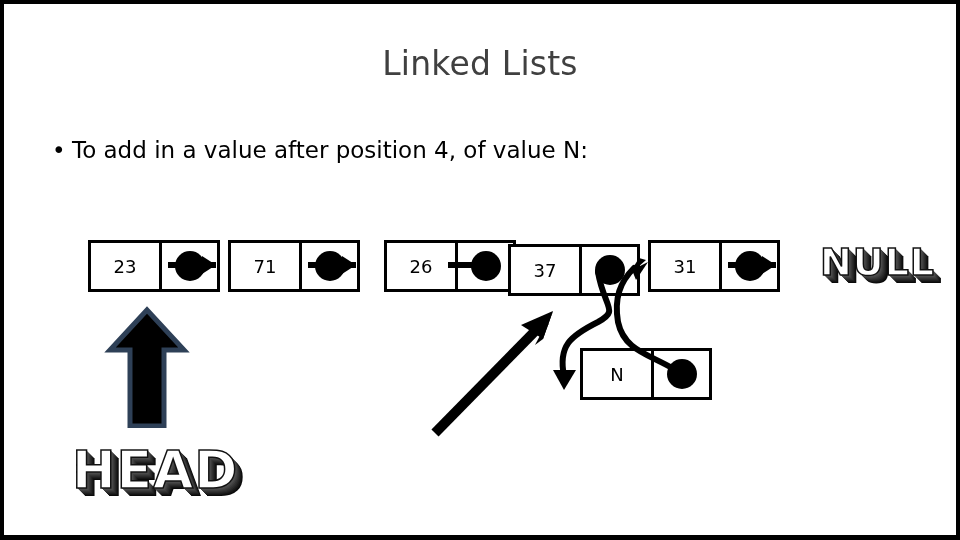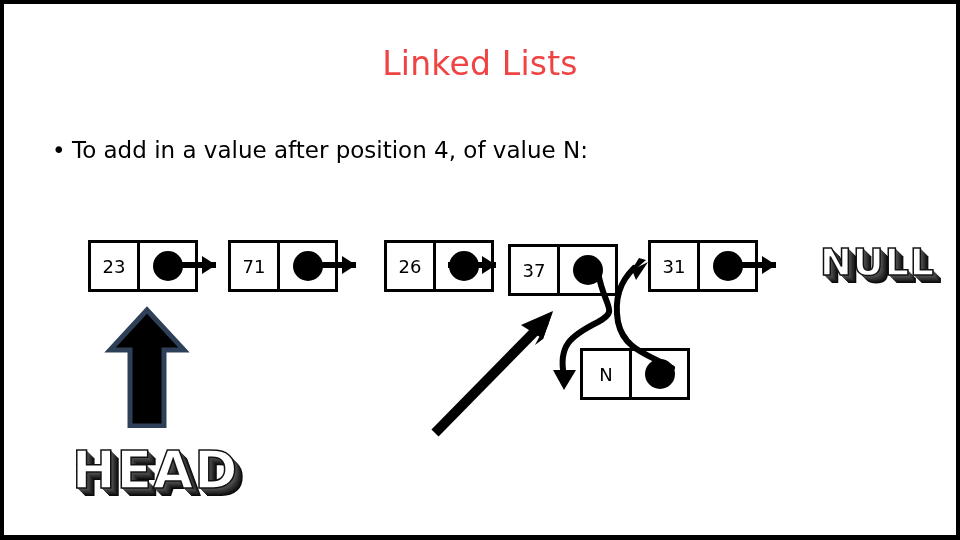--- a/index.html
+++ b/index.html
@@ -37,21 +37,21 @@
   }
 
   #title {
     position: absolute;
     left: 0;
     top: 44px;
     width: 960px;
     text-align: center;
     font-size: 33px;
     line-height: 40px;
-    color: #ef4444;
+    color: #404040;
     font-family: "DejaVu Sans", sans-serif;
     font-weight: 400;
     letter-spacing: 0.2px;
   }
 
   #bullet {
     position: absolute;
     left: 52px;
     top: 133px;
     width: 860px;
@@ -68,21 +68,21 @@
   
   .node {
     position: absolute;
     height: 52px;
     border: 3px solid #000000;
     box-sizing: border-box;
     display: flex;
     background: #ffffff;
   }
   .node .val {
-    width: 46px;
+    width: 68px;
     display: flex;
     align-items: center;
     justify-content: center;
     font-size: 18px;
     font-family: "DejaVu Sans", sans-serif;
     color: #000000;
     box-sizing: border-box;
   }
   .node .ptr {
     width: 58px;

